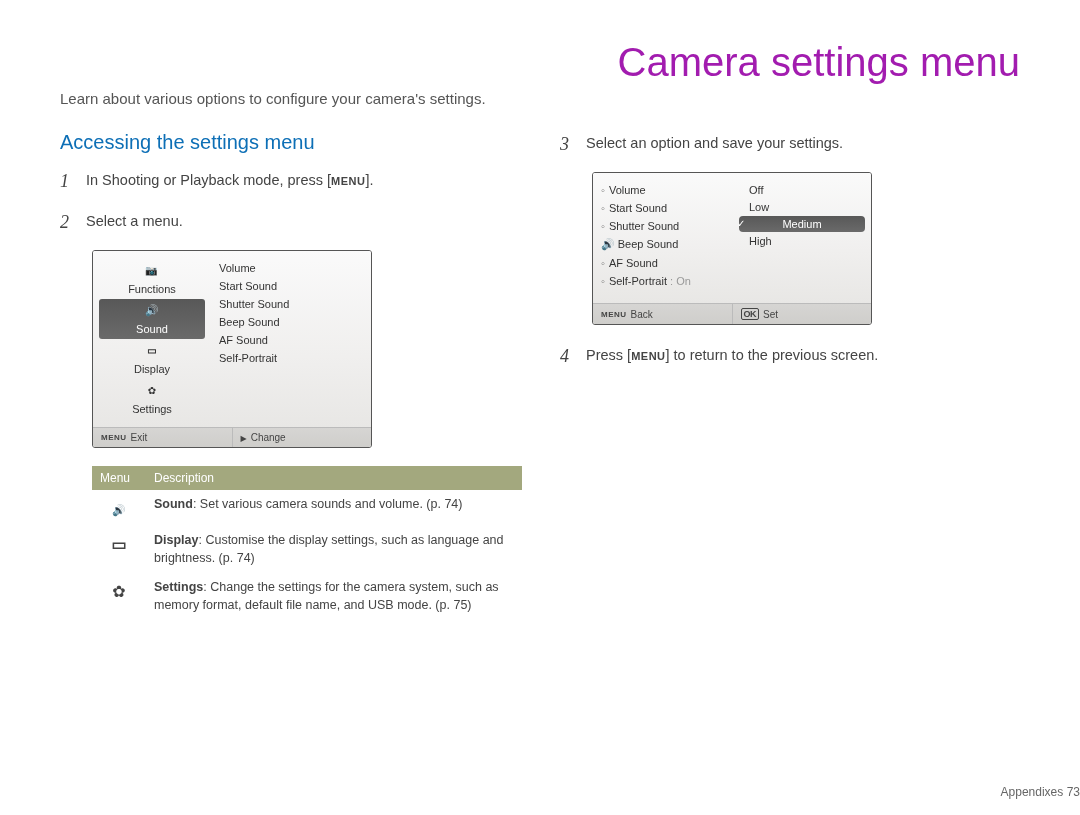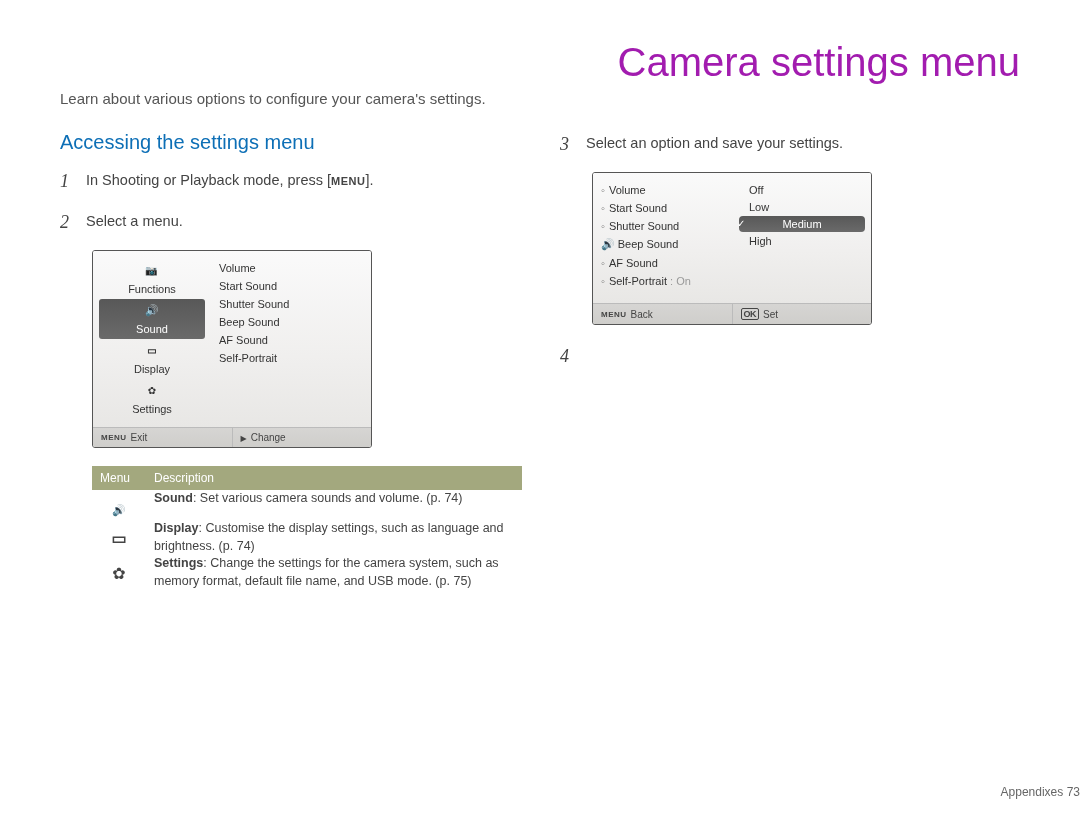--- a/index.html
+++ b/index.html
@@ -150,21 +150,21 @@
   table.desc th {
     background: #a3a87e;
     color: #fff;
     font-weight: normal;
     text-align: left;
     padding: 5px 8px;
     font-size: 12px;
   }
   table.desc th:first-child { width: 54px; }
   table.desc td {
-    padding: 0 8px;
+    padding: 6px 8px;
     vertical-align: top;
     color:#444;
     line-height: 1.4;
   }
   table.desc td.ic {
     text-align:center;
     font-size:16px;
     padding-top:8px;
   }
 
@@ -302,20 +302,23 @@
             </div>
           <div class="foot-cell">
               <span class="ok-mark">OK</span>
               <span>Set</span>
             </div>
         </div>
       </div>
 
       <div class="step">
         <div class="num">4</div>
+        <div class="txt">
+          <span>Press [</span><span class="menu-label">MENU</span><span>] to return to the previous screen.</span>
+        </div>
       </div>
     </div>
   </div>
 </div>
 
 <div class="footer">
   <span>Appendixes</span>  <span class="pg">73</span>
 </div>
 
 </body></html>

